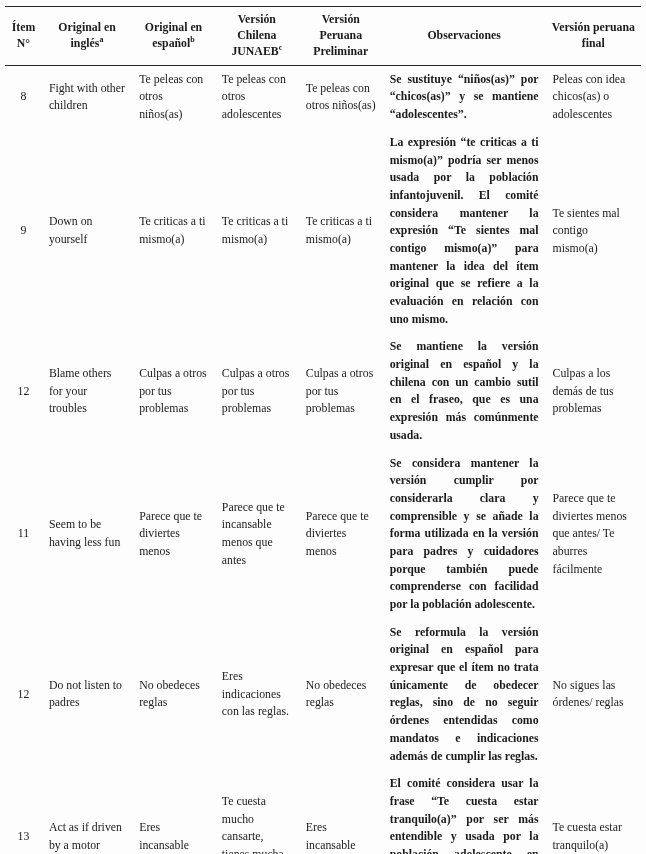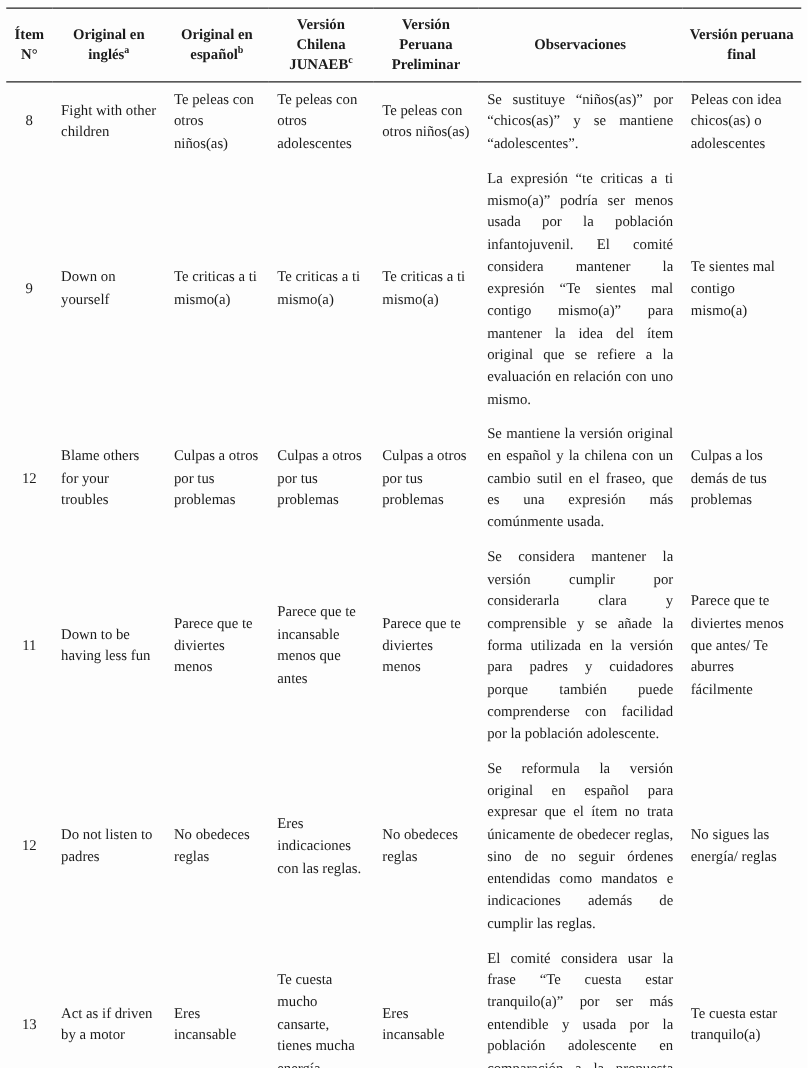--- a/index.html
+++ b/index.html
@@ -48,20 +48,21 @@
     word-wrap: break-word;
   }
 
   tbody td.col-item {
     text-align: center;
     padding: 5px 2px;
   }
 
   tbody td.col-observations {
     text-align: justify;
+    font-weight: bold;
   }
 </style>
 </head>
 <body>
 
 <div class="page">
 
   <table class="translation-table">
     <colgroup>
       <col style="width:5.8%">
@@ -106,35 +107,35 @@
           <td class="col-item">12</td>
           <td class="col-english">Blame others for your troubles</td>
           <td class="col-spanish">Culpas a otros por tus problemas</td>
           <td class="col-chilean">Culpas a otros por tus problemas</td>
           <td class="col-peruvian-preliminary">Culpas a otros por tus problemas</td>
           <td class="col-observations">Se mantiene la versión original en español y la chilena con un cambio sutil en el fraseo, que es una expresión más comúnmente usada.</td>
           <td class="col-peruvian-final">Culpas a los demás de tus problemas</td>
         </tr>
         <tr>
           <td class="col-item">11</td>
-          <td class="col-english">Down to be having less fun</td>
+          <td class="col-english">Seem to be having less fun</td>
           <td class="col-spanish">Parece que te diviertes menos</td>
           <td class="col-chilean">Parece que te incansable menos que antes</td>
           <td class="col-peruvian-preliminary">Parece que te diviertes menos</td>
           <td class="col-observations">Se considera mantener la versión cumplir por considerarla clara y comprensible y se añade la forma utilizada en la versión para padres y cuidadores porque también puede comprenderse con facilidad por la población adolescente.</td>
           <td class="col-peruvian-final">Parece que te diviertes menos que antes/ Te aburres fácilmente</td>
         </tr>
         <tr>
           <td class="col-item">12</td>
           <td class="col-english">Do not listen to padres</td>
           <td class="col-spanish">No obedeces reglas</td>
           <td class="col-chilean">Eres indicaciones con las reglas.</td>
           <td class="col-peruvian-preliminary">No obedeces reglas</td>
           <td class="col-observations">Se reformula la versión original en español para expresar que el ítem no trata únicamente de obedecer reglas, sino de no seguir órdenes entendidas como mandatos e indicaciones además de cumplir las reglas.</td>
-          <td class="col-peruvian-final">No sigues las energía/ reglas</td>
+          <td class="col-peruvian-final">No sigues las órdenes/ reglas</td>
         </tr>
         <tr>
           <td class="col-item">13</td>
           <td class="col-english">Act as if driven by a motor</td>
           <td class="col-spanish">Eres incansable</td>
           <td class="col-chilean">Te cuesta mucho cansarte, tienes mucha energía</td>
           <td class="col-peruvian-preliminary">Eres incansable</td>
           <td class="col-observations">El comité considera usar la frase “Te cuesta estar tranquilo(a)” por ser más entendible y usada por la población adolescente en comparación a la propuesta original.</td>
           <td class="col-peruvian-final">Te cuesta estar tranquilo(a)</td>
         </tr>

